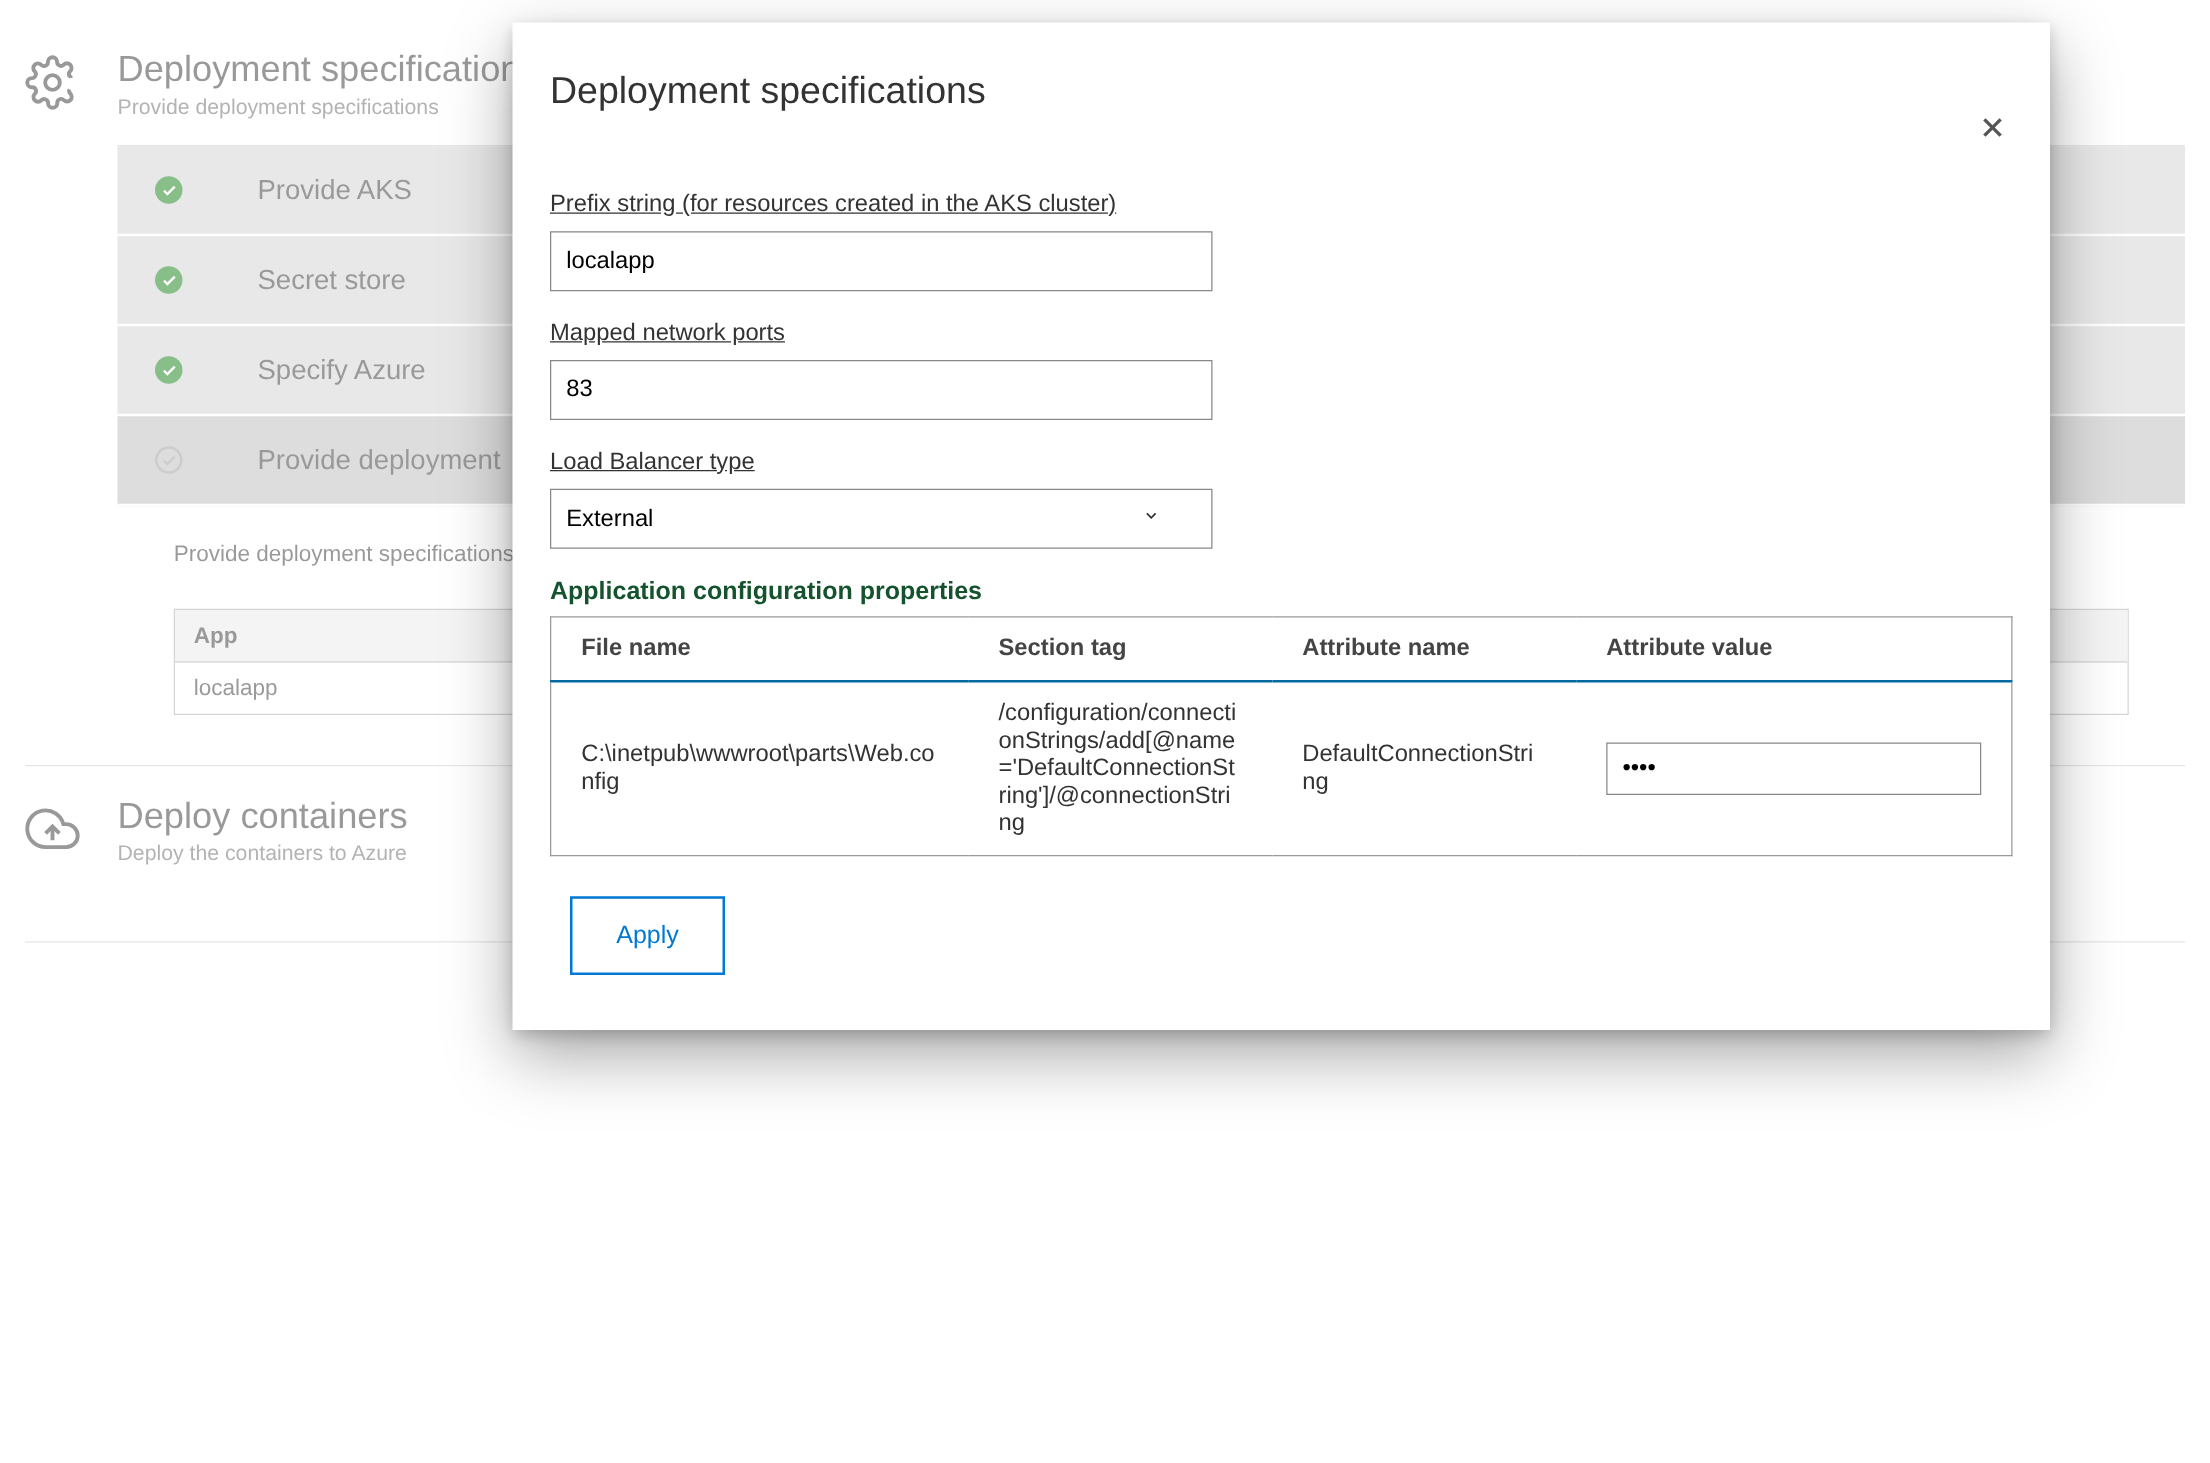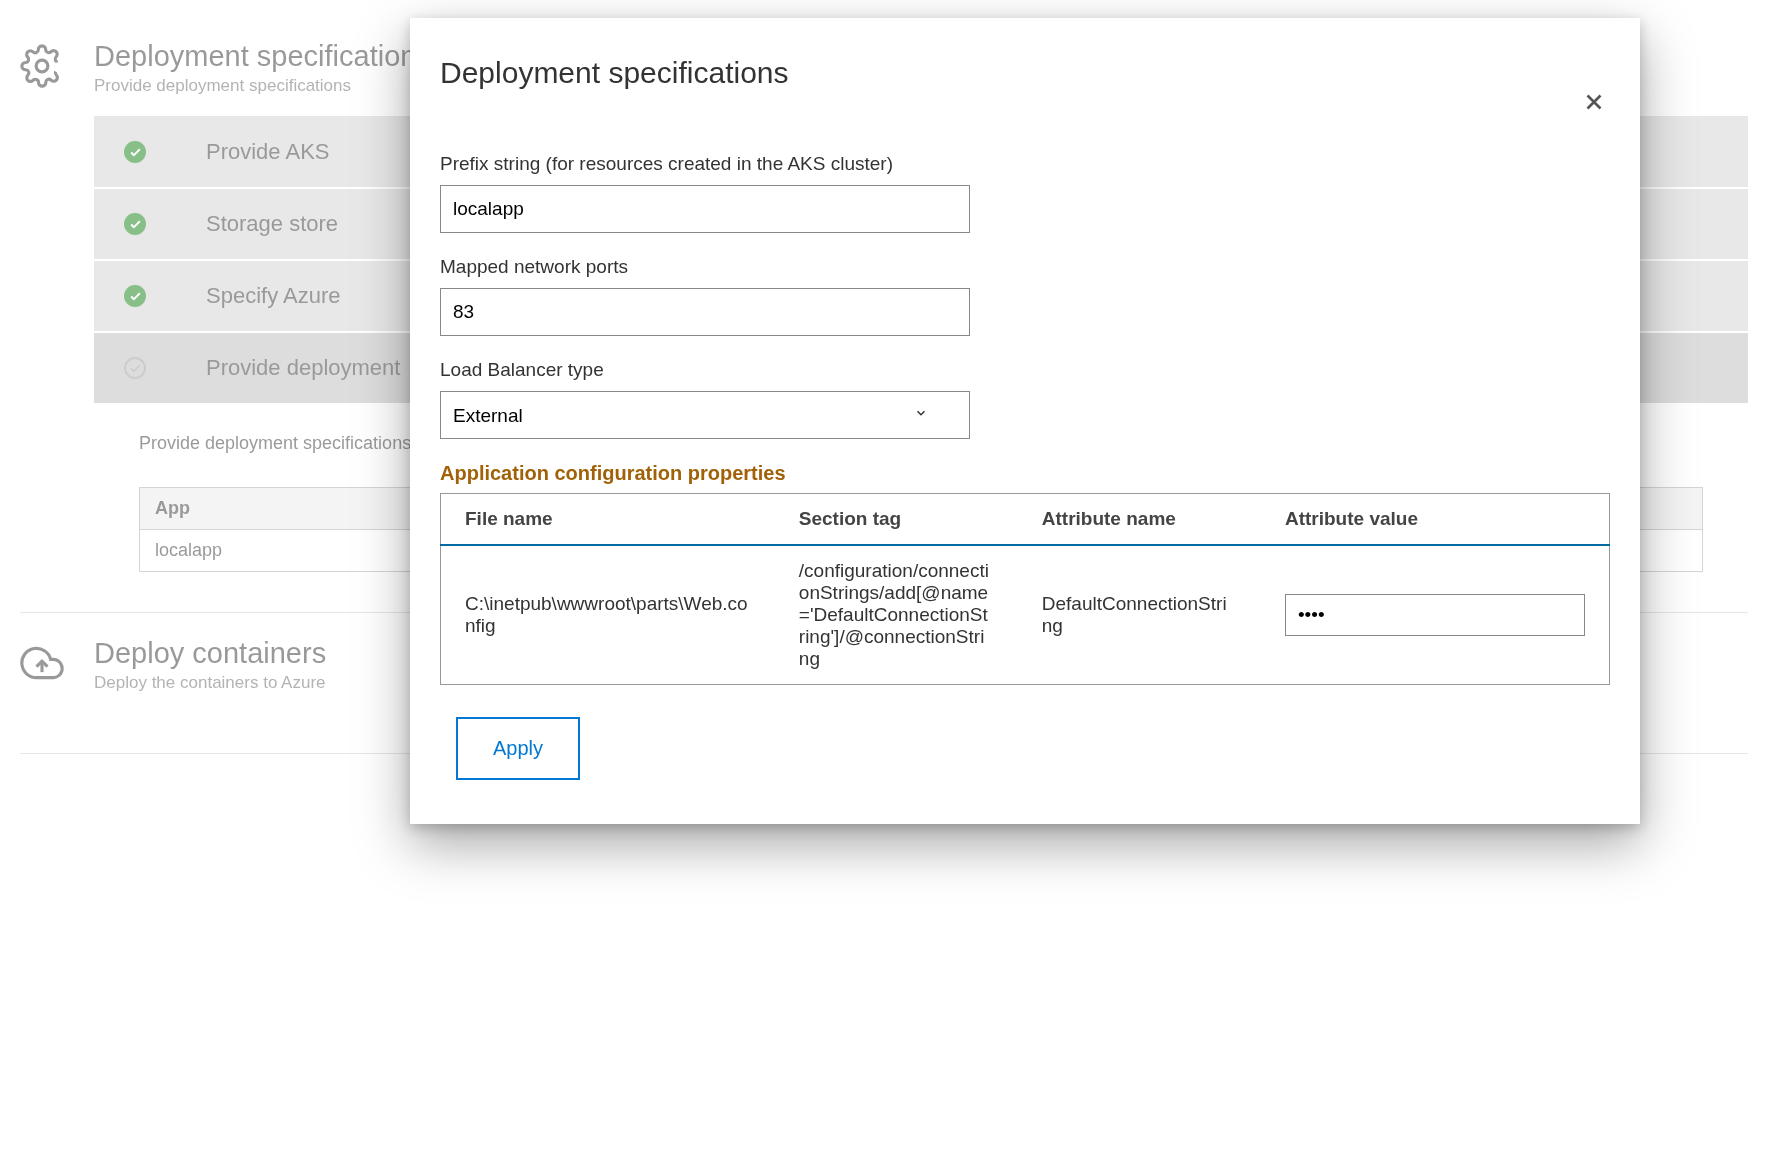--- a/index.html
+++ b/index.html
@@ -136,20 +136,21 @@
       height: 32px;
       display: flex;
       align-items: center;
       justify-content: center;
       margin-top: 30px;
     }
     .close-btn svg { width: 26px; height: 26px; }
 
     .form-group {
       margin-bottom: 23px;
+      text-decoration: underline;
     }
     .form-label {
       font-size: 19px;
       color: #333;
       display: block;
       margin-bottom: 10px;
     }
     .form-input, .form-select {
       width: 530px;
       height: 48px;
@@ -172,21 +173,21 @@
       position: absolute;
       right: 14px;
       top: 50%;
       transform: translateY(-50%);
       pointer-events: none;
     }
 
     .section-title {
       font-size: 20px;
       font-weight: 600;
-      color: #a16207;
+      color: #14532d;
       margin-bottom: 8px;
       margin-top: 5px;
     }
 
     .config-table {
       width: 100%;
       border: 1px solid #999;
       border-collapse: collapse;
       margin-bottom: 32px;
     }
@@ -277,21 +278,21 @@
               </svg>
             </div>
           <div class="bg-step-text">Provide AKS</div>
         </div>
         <div class="bg-step">
           <div class="bg-step-check">
               <svg viewBox="0 0 24 24" fill="none" stroke="#fff" stroke-width="3.5">
                 <polyline points="20 6 9 17 4 12"></polyline>
               </svg>
             </div>
-          <div class="bg-step-text">Storage store</div>
+          <div class="bg-step-text">Secret store</div>
         </div>
         <div class="bg-step">
           <div class="bg-step-check">
               <svg viewBox="0 0 24 24" fill="none" stroke="#fff" stroke-width="3.5">
                 <polyline points="20 6 9 17 4 12"></polyline>
               </svg>
             </div>
           <div class="bg-step-text">Specify Azure</div>
         </div>
         <div class="bg-step active">

